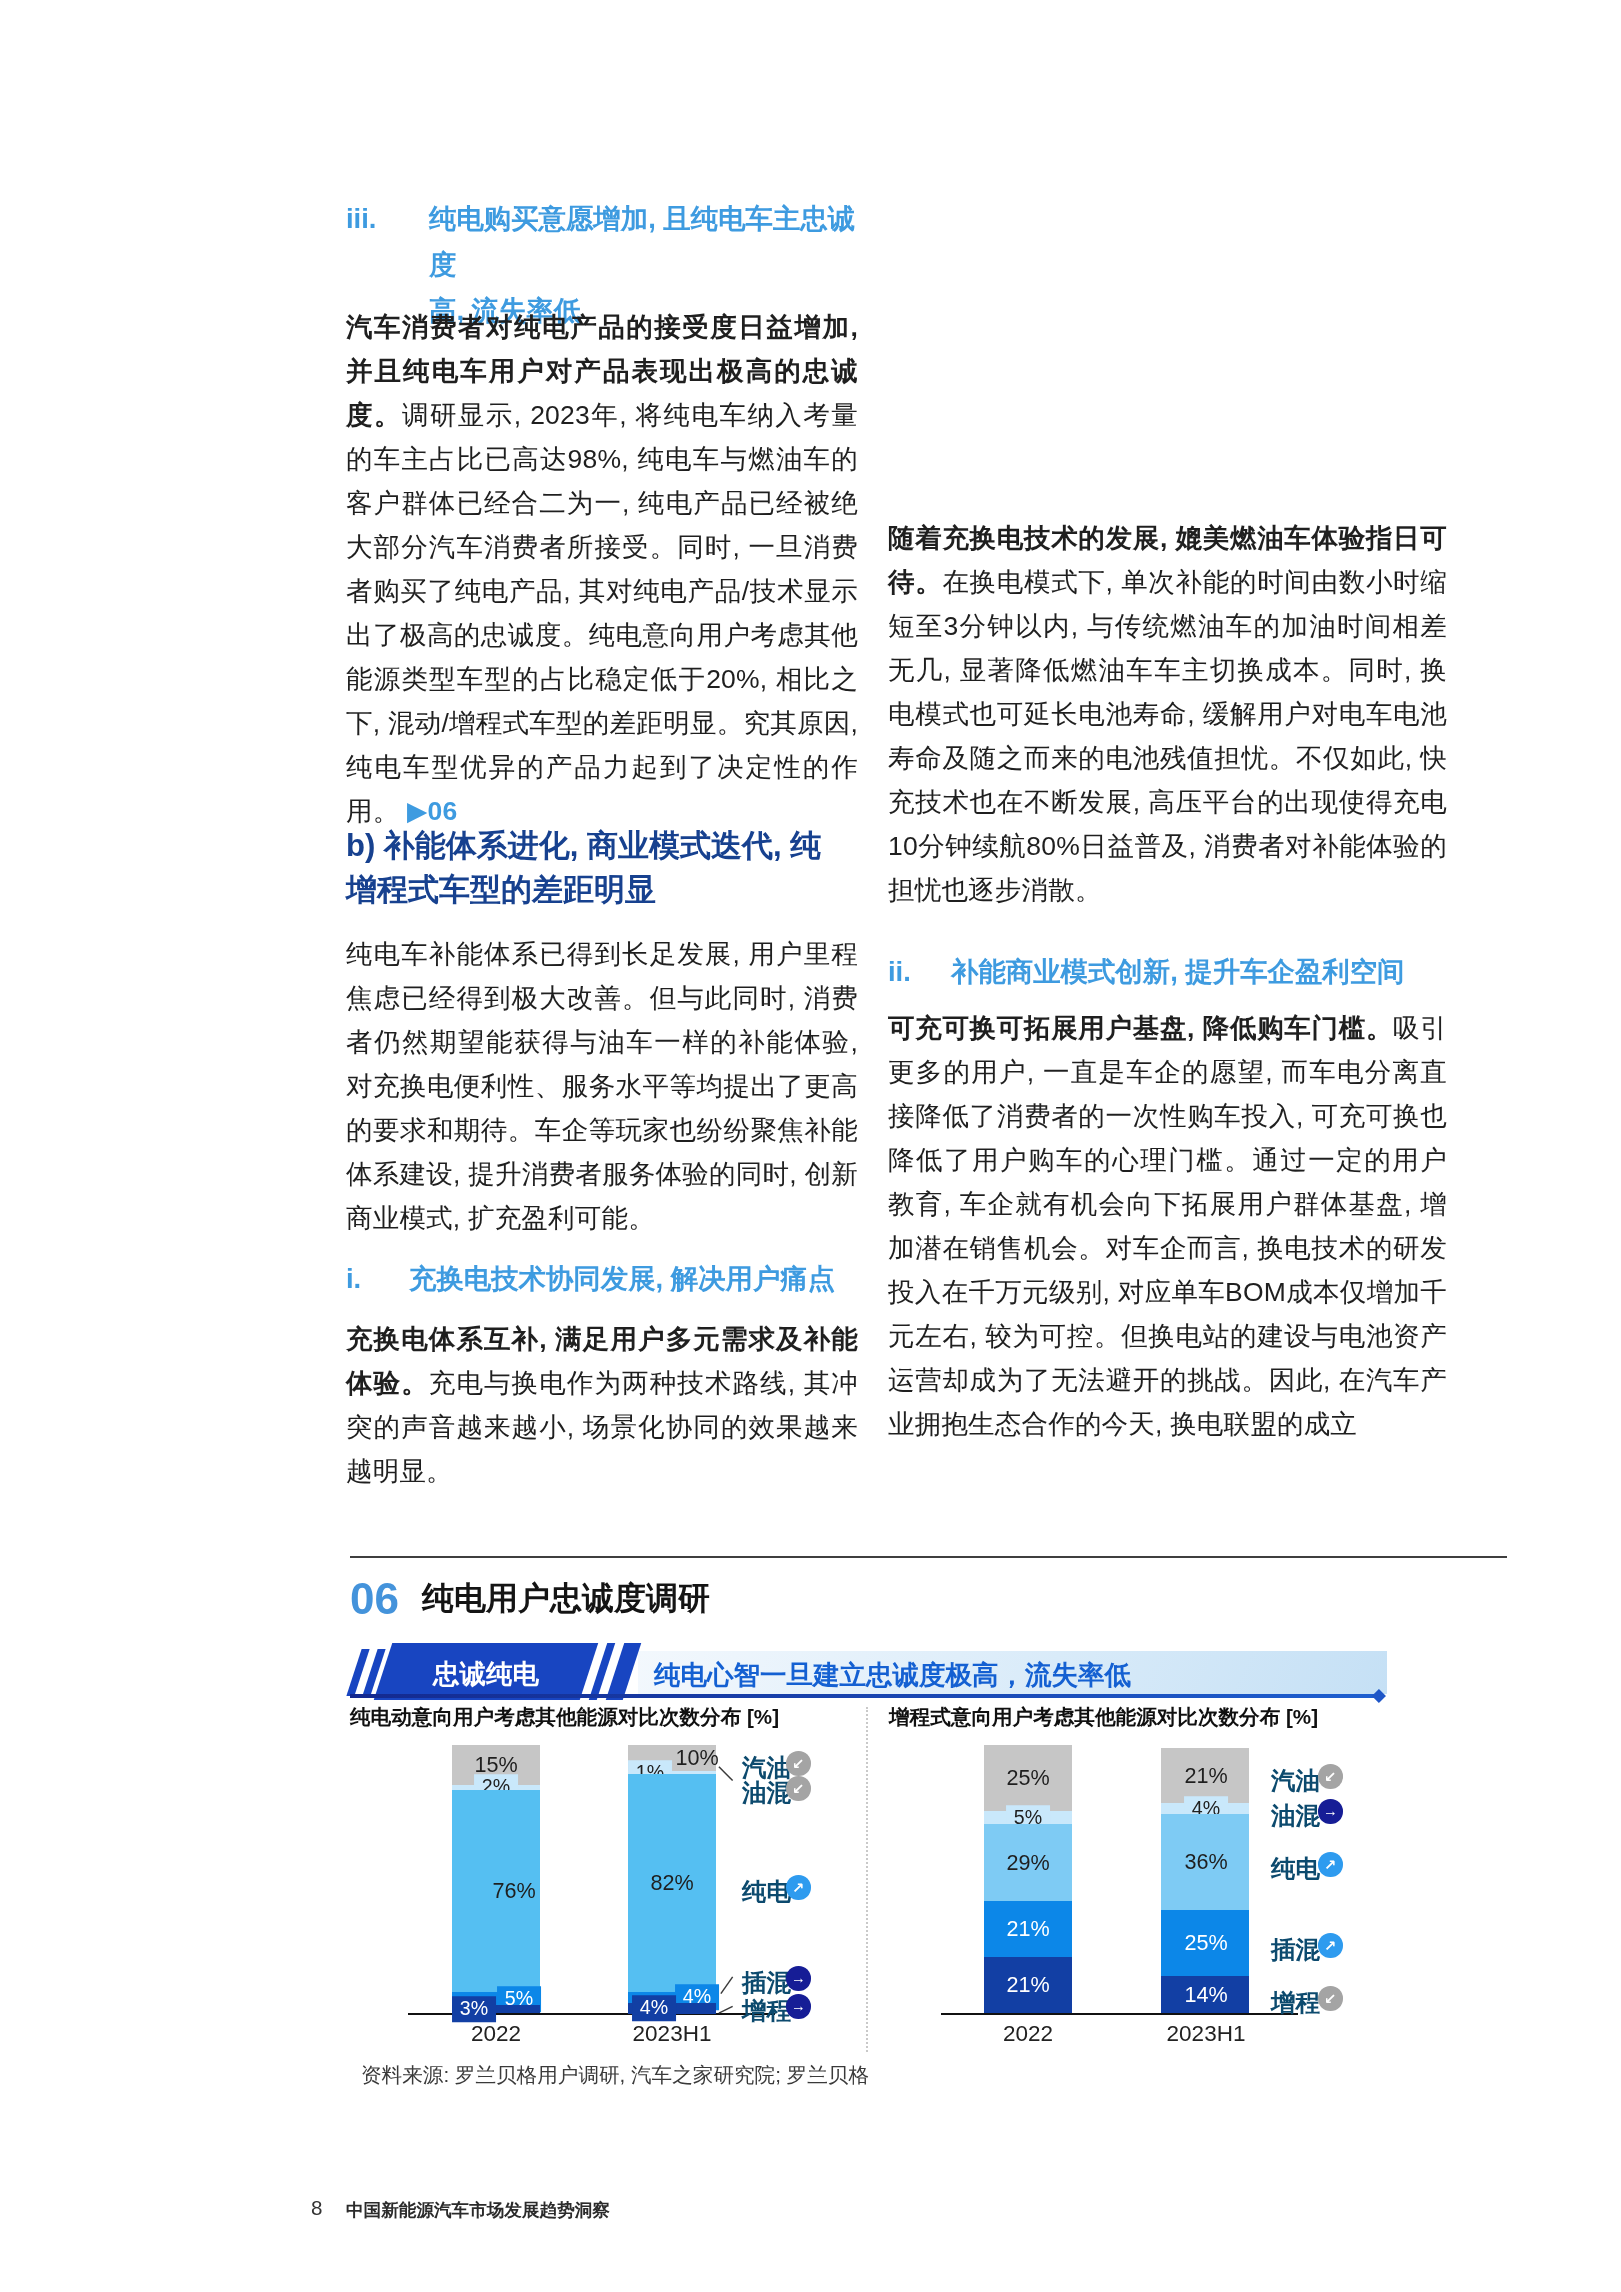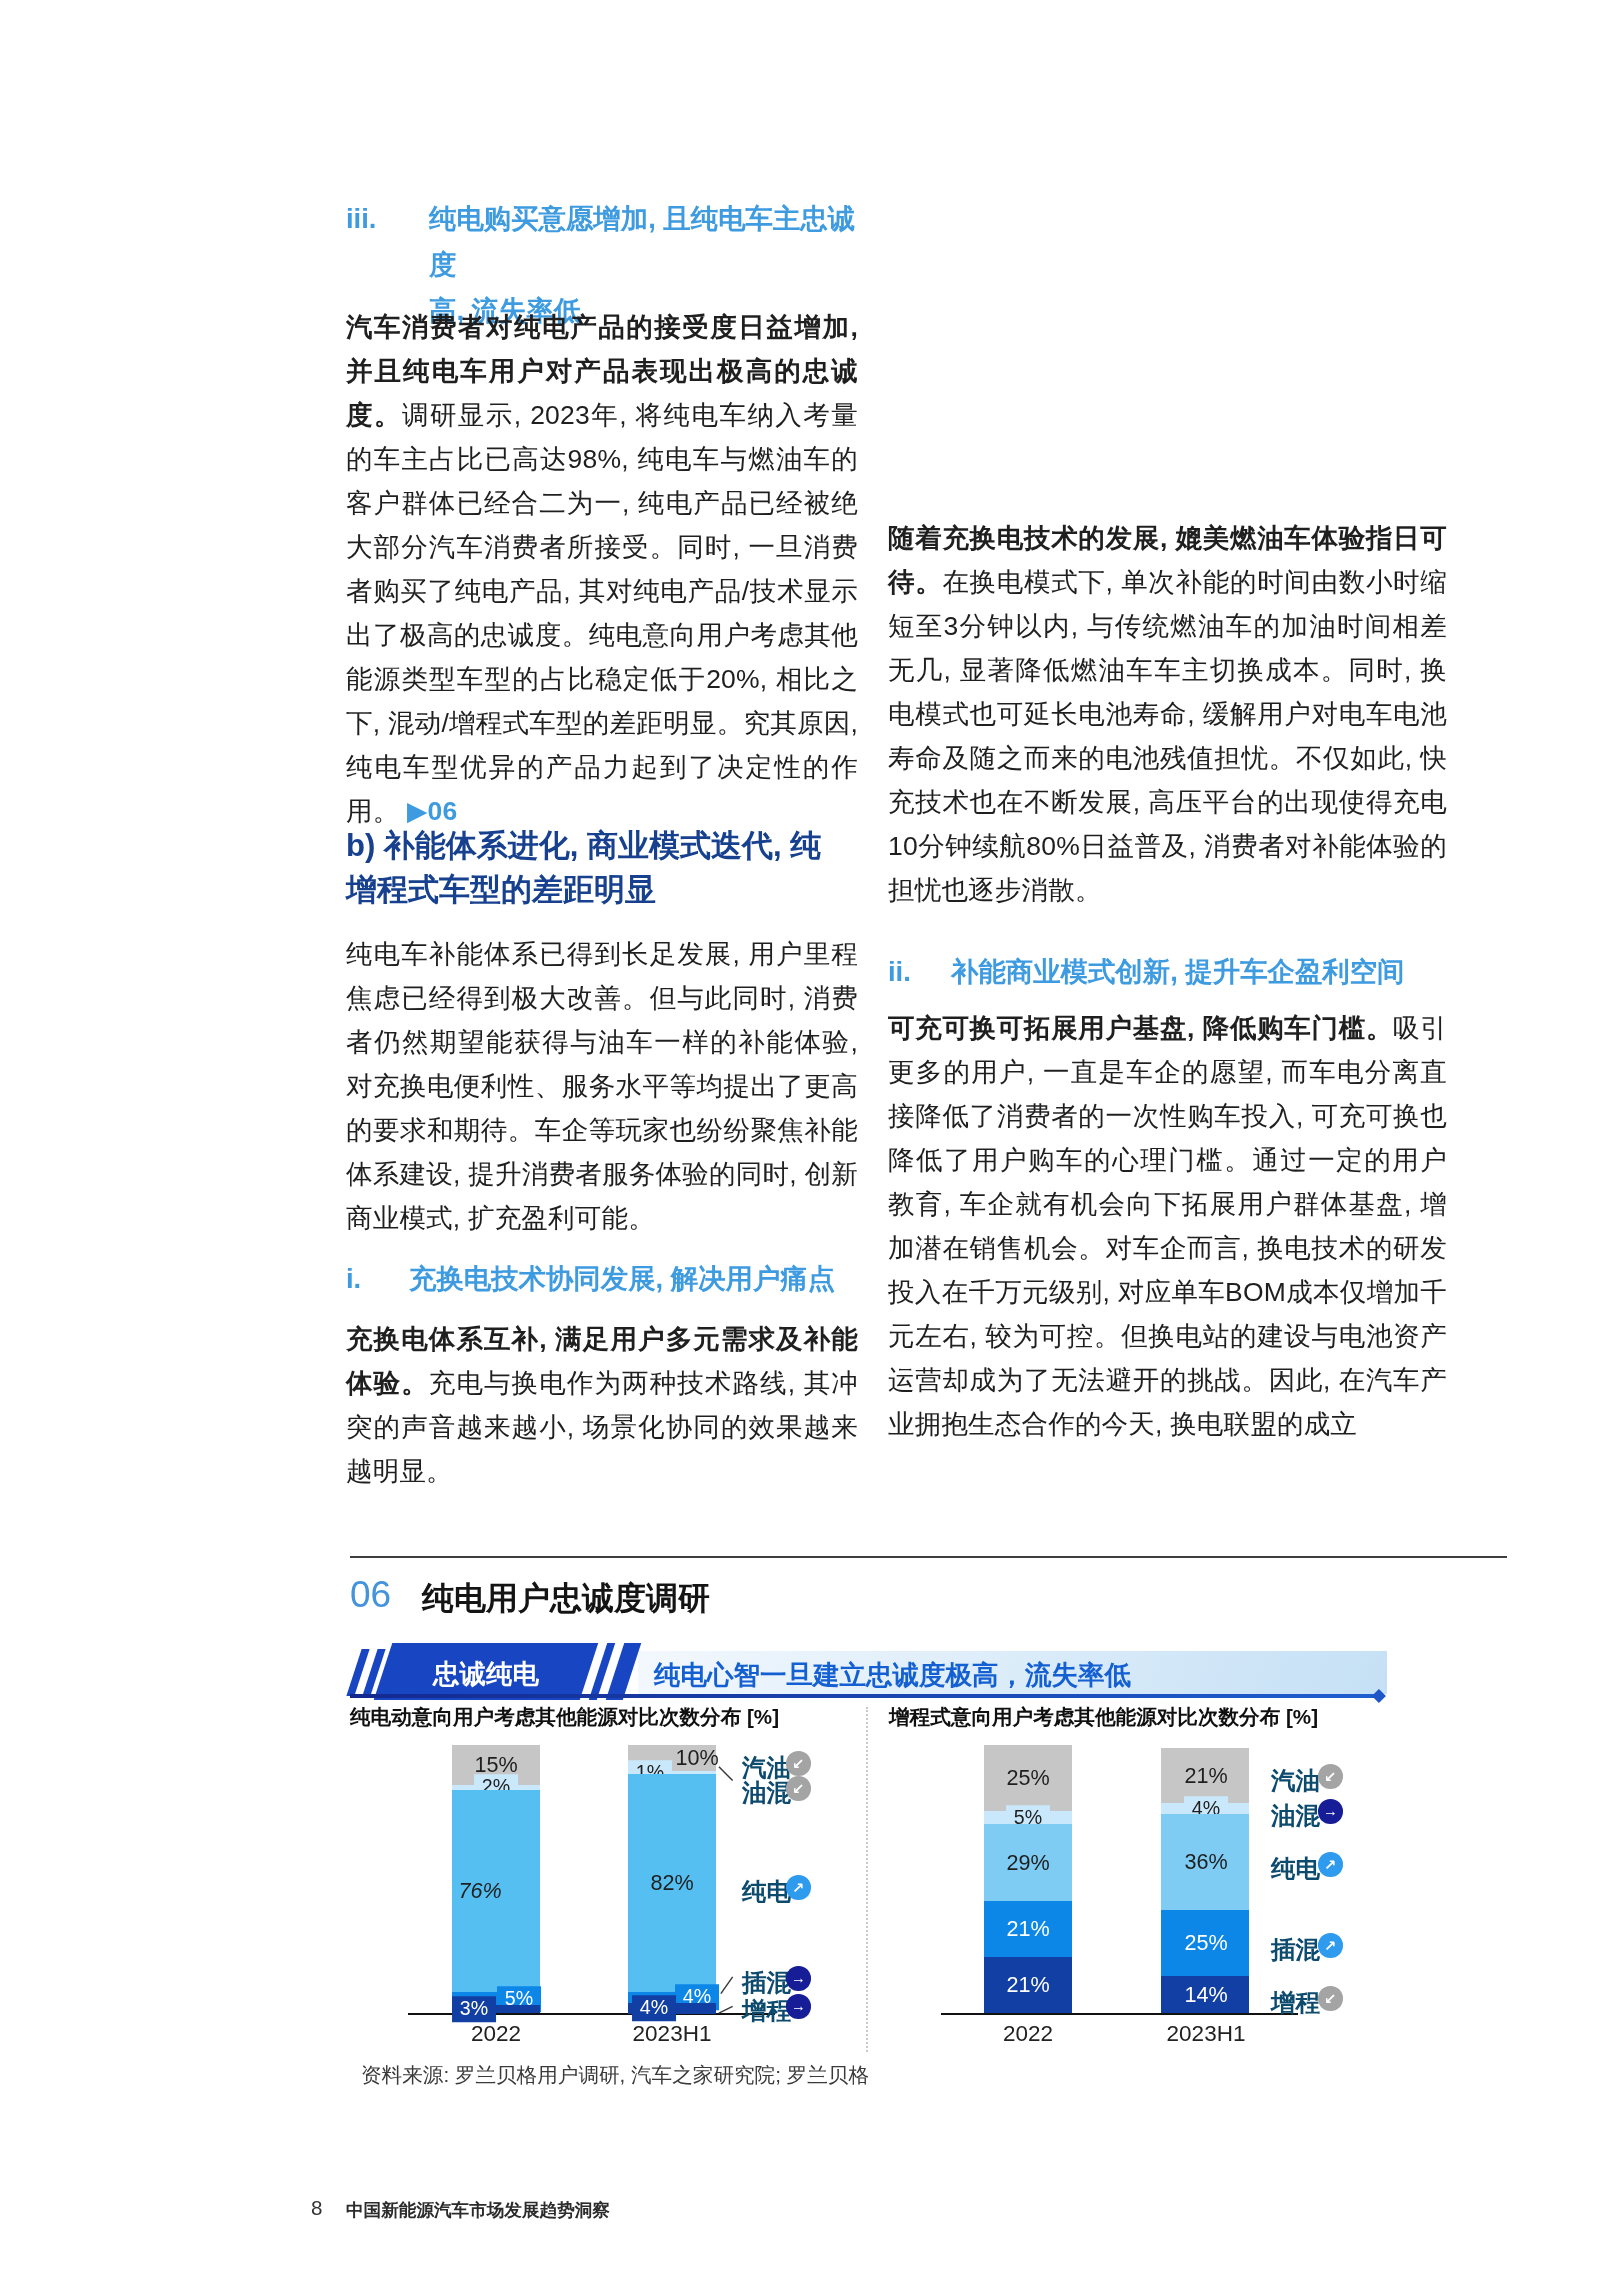--- a/index.html
+++ b/index.html
@@ -11,21 +11,21 @@
   .para{position:absolute;left:0;width:100%;font-size:26.5px;line-height:44px;color:#1F1F1F;
         text-align:justify;letter-spacing:0.2px;}
   .para .b{font-weight:700;}
   .para .ref{color:#3E9BE0;font-weight:700;}
   .h-blue{position:absolute;display:flex;color:#3E9BE0;font-weight:700;font-size:27.4px;line-height:46px;gap:20px;}
   .h-blue .marker{flex:0 0 auto;}
   .h-navy{position:absolute;color:#17418F;font-weight:700;font-size:31px;line-height:44px;}
   .hline{display:block;}
   
   .ex-rule{position:absolute;background:#3F3F3F;height:2px;}
-  .ex-num{position:absolute;color:#4493DB;font-weight:400;font-size:37px;}
+  .ex-num{position:absolute;color:#4493DB;font-weight:700;font-size:44px;}
   .ex-title{position:absolute;color:#141414;font-weight:700;font-size:32px;}
   
   .strip{position:absolute;background:linear-gradient(115deg,#F3F8FD 0%,#D9EBF9 55%,#C5E0F5 100%);}
   .strip-text{position:absolute;color:#1460D2;font-weight:700;font-size:26.5px;}
   .badge-bg{position:absolute;background:#1845C1;transform:skewX(-18deg);}
   .slash{position:absolute;transform:skewX(-18deg);}
   .badge-text{position:absolute;color:#FFFFFF;font-weight:700;font-size:26.5px;text-align:center;}
   .underline{position:absolute;height:3.9px;background:linear-gradient(90deg,#14298F,#1E5FD0);}
   .diamond{position:absolute;width:9.8px;height:9.8px;background:#1E56C8;transform:rotate(45deg);}
   
@@ -101,21 +101,21 @@
   <div class="chart-title" style="left:350px;top:1703px;">纯电动意向用户考虑其他能源对比次数分布 [%]</div>
   <div class="chart-title" style="left:889px;top:1703px;">增程式意向用户考虑其他能源对比次数分布 [%]</div>
   <div class="divider" style="left:866px;top:1707px;height:345px;"></div>
   <div id="charts" class="abs" style="left:0;top:0;width:100%;height:100%;">
       <div class="axis" style="left: 408px; top: 2013px; width: 367px;"></div>
       <div class="seg" style="left: 452px; top: 1745px; width: 88px; height: 40px; background: rgb(198, 198, 198);"></div>
       <div class="seg-label" style="left: 496px; top: 1765px; color: rgb(31, 31, 31);">15%</div>
       <div class="seg" style="left: 452px; top: 1785px; width: 88px; height: 5.3px; background: rgb(201, 232, 251);"></div>
       <div class="chip" style="left: 496px; top: 1787px; background: rgb(201, 232, 251); color: rgb(31, 31, 31);">2%</div>
       <div class="seg" style="left: 452px; top: 1790px; width: 88px; height: 202px; background: rgb(85, 191, 242);"></div>
-      <div class="seg-label" style="left: 480px; top: 1891px; color: rgb(31, 31, 31); font-style: italic;">76%</div>
+      <div class="seg-label" style="left: 514px; top: 1891px; color: rgb(31, 31, 31);">76%</div>
       <div class="seg" style="left: 452px; top: 1992px; width: 88px; height: 13.3px; background: rgb(12, 135, 232);"></div>
       <div class="chip" style="left: 519px; top: 1999px; background: rgb(12, 135, 232); color: rgb(255, 255, 255);">5%</div>
       <div class="seg" style="left: 452px; top: 2005px; width: 88px; height: 8px; background: rgb(18, 63, 164);"></div>
       <div class="chip" style="left: 474px; top: 2009px; background: rgb(18, 63, 164); color: rgb(255, 255, 255);">3%</div>
       <div class="cat" style="left: 496px; top: 2021px;">2022</div>
       <div class="seg" style="left: 628px; top: 1745px; width: 88px; height: 26.6px; background: rgb(198, 198, 198);"></div>
       <div class="seg-label" style="left: 697px; top: 1758px; color: rgb(31, 31, 31);">10%</div>
       <div class="seg" style="left: 628px; top: 1771px; width: 88px; height: 2.7px; background: rgb(201, 232, 251);"></div>
       <div class="chip" style="left: 650px; top: 1773px; background: rgb(201, 232, 251); color: rgb(31, 31, 31);">1%</div>
       <div class="seg" style="left: 628px; top: 1774px; width: 88px; height: 218px; background: rgb(85, 191, 242);"></div>

